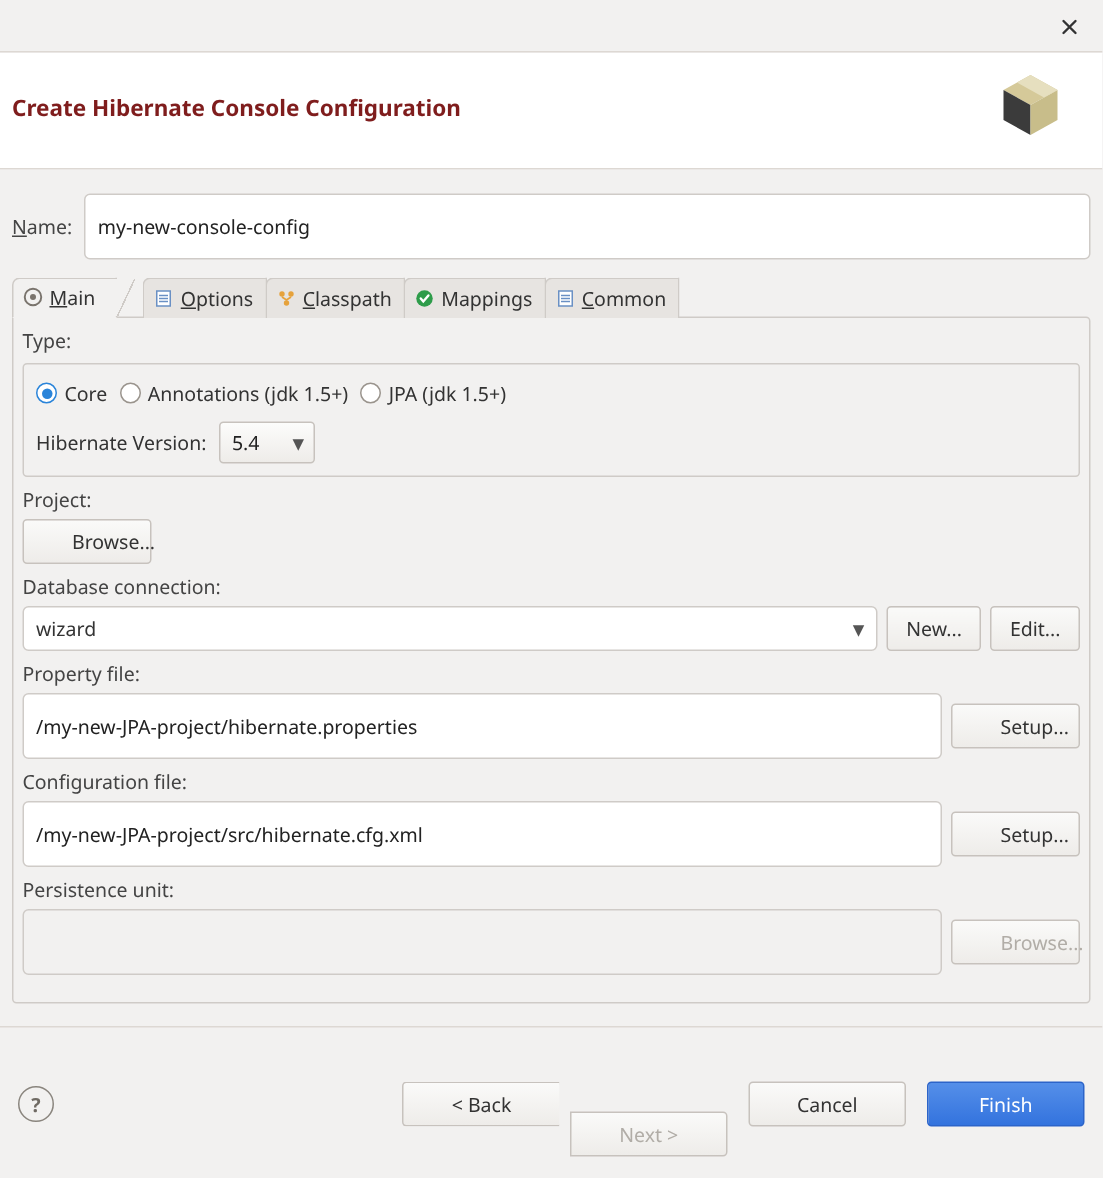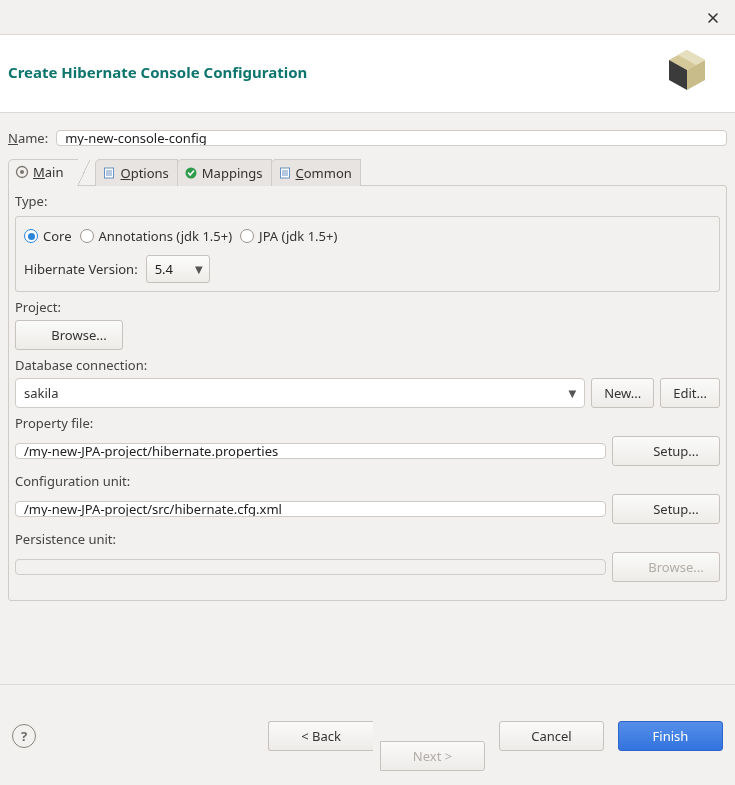--- a/index.html
+++ b/index.html
@@ -47,40 +47,40 @@
 
   
   .banner{
     background:#fff;
     padding:10px 14px 14px 8px;
     border-top:1px solid #fff;
     border-bottom:1px solid var(--header-bot-border);
     display:flex;align-items:center;justify-content:space-between;
   }
   .banner .titles .title{
-    font-size:15px; font-weight:700; color:#0f766e;
+    font-size:15px; font-weight:700; color:#7f1d1d;
   }
   .banner .titles .subtitle{
     margin-top:6px; font-size:13px; color:#333;
   }
   .banner .logo{margin-right:10px;}
 
   
   .content{
     padding:10px 8px 0 8px;
   }
   .row{display:flex;align-items:center;gap:8px;margin:6px 0 12px 0;}
   label.field{font-size:13px;color:var(--legend);}
   .mnemonic{text-decoration:underline;}
 
   input[type="text"], select, .select, .dropdown{
     background:var(--input-bg);
     border:1px solid var(--border);
     border-radius:4px;
-    height:16px;
+    height:44px;
     padding:0 8px;
     font-size:13px;
     color:#222;
     box-sizing:border-box;
     font-family:inherit;
   }
   input[type="text"]:disabled{background:var(--bg);color:#999;}
 
   
   .tab-folder{}
@@ -143,21 +143,21 @@
     background:linear-gradient(#fafaf9,#eeece9);
     border:1px solid var(--btn-border);
     border-radius:3px;
     font-size:13px;
     color:#333;
     cursor:pointer;
     box-sizing:border-box;
     font-family:inherit;
   }
   .btn[disabled]{color:#b1ada7;cursor:default;}
-  .btn-wide{width:108px;padding-left:32px;}
+  .btn-wide{width:86px;padding-left:32px;}
 
   .dropdown{
     display:inline-flex;align-items:center;justify-content:space-between;
     gap:6px;
     padding:0 6px 0 8px;
     height:28px;
     background:linear-gradient(#fcfcfb,#eeece9);
     border:1px solid var(--btn-border);
     border-radius:3px;
     cursor:pointer;
@@ -246,20 +246,31 @@
       <div class="tab nexttoactive">
         <span class="icon">
           <svg width="14" height="14" viewBox="0 0 14 14">
               <rect x="2.5" y="2" width="9" height="10" fill="#fff" stroke="#6a90c4" stroke-width="1"></rect>
               <line x1="4" y1="5" x2="10" y2="5" stroke="#6a90c4"></line>
               <line x1="4" y1="7" x2="10" y2="7" stroke="#6a90c4"></line>
               <line x1="4" y1="9" x2="10" y2="9" stroke="#6a90c4"></line>
             </svg>
         </span>
         <span><span class="mnemonic">O</span><span>ptions</span></span>
+      </div>
+      <div class="tab">
+        <span class="icon">
+          <svg width="14" height="14" viewBox="0 0 14 14">
+              <circle cx="4" cy="4" r="1.8" fill="#e6a23c"></circle>
+              <circle cx="10" cy="4" r="1.8" fill="#e6a23c"></circle>
+              <circle cx="7" cy="10" r="1.8" fill="#e6a23c"></circle>
+              <path d="M4 6 L7 8 L10 6" stroke="#e6a23c" stroke-width="1.2" fill="none"></path>
+            </svg>
+        </span>
+        <span><span class="mnemonic">C</span><span>lasspath</span></span>
       </div>
       <div class="tab">
         <span class="icon">
           <svg width="14" height="14" viewBox="0 0 14 14">
               <circle cx="7" cy="7" r="5.5" fill="#2e9c4a"></circle>
               <path d="M4.5 7 L6.2 9 L9.6 5" stroke="#fff" stroke-width="1.6" fill="none" stroke-linecap="round"></path>
             </svg>
         </span>
         <span><span class="mnemonic"></span><span>Mappings</span></span>
       </div>
@@ -304,34 +315,34 @@
       </div>
 
       <div class="glabel">Project:</div>
       <div class="field-row">
         <button class="btn btn-wide">Browse...</button>
       </div>
 
       <div class="glabel">Database connection:</div>
       <div class="field-row">
         <div class="select-input">
-          <span>sakila</span>
+          <span>wizard</span>
           <span class="tri">▼</span>
         </div>
         <button class="btn" style="min-width:56px;">New...</button>
         <button class="btn" style="min-width:56px;">Edit...</button>
       </div>
 
       <div class="glabel">Property file:</div>
       <div class="field-row">
         <input type="text" style="flex: 1 1 0%;" value="/my-new-JPA-project/hibernate.properties">
         <button class="btn btn-wide">Setup...</button>
       </div>
 
-      <div class="glabel">Configuration unit:</div>
+      <div class="glabel">Configuration file:</div>
       <div class="field-row">
         <input type="text" style="flex: 1 1 0%;" value="/my-new-JPA-project/src/hibernate.cfg.xml">
         <button class="btn btn-wide">Setup...</button>
       </div>
 
       <div class="glabel">Persistence unit:</div>
       <div class="field-row" style="margin-bottom:18px;">
         <input type="text" style="flex: 1 1 0%;" disabled="" value="">
         <button class="btn btn-wide" disabled="">Browse...</button>
       </div>

